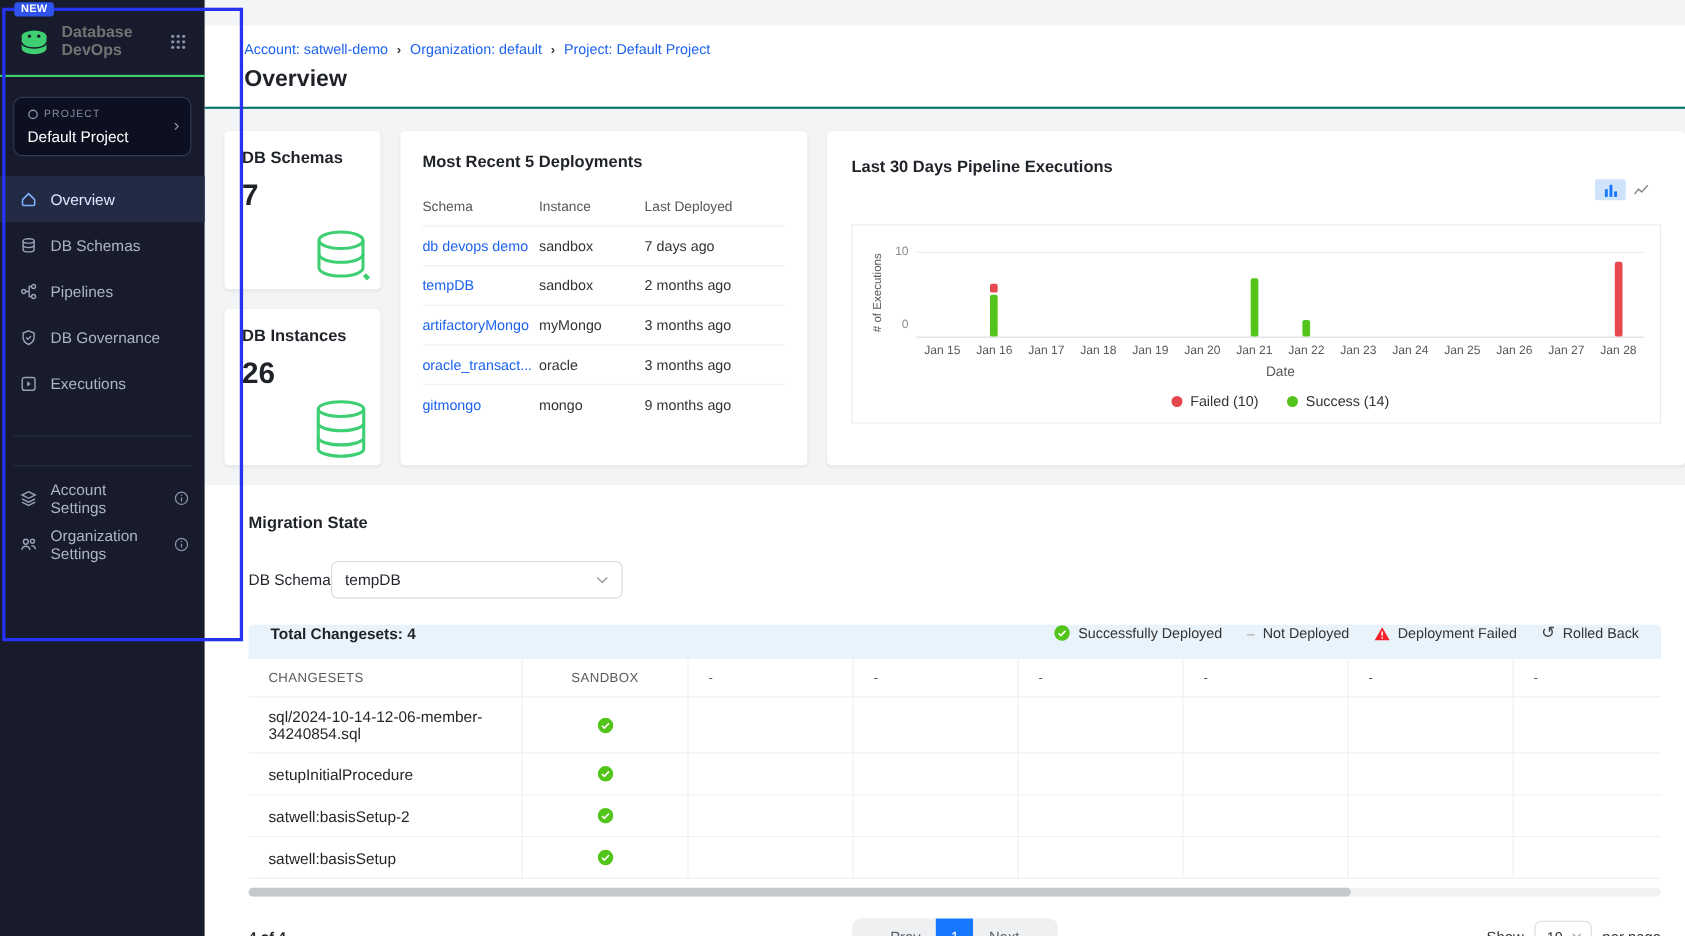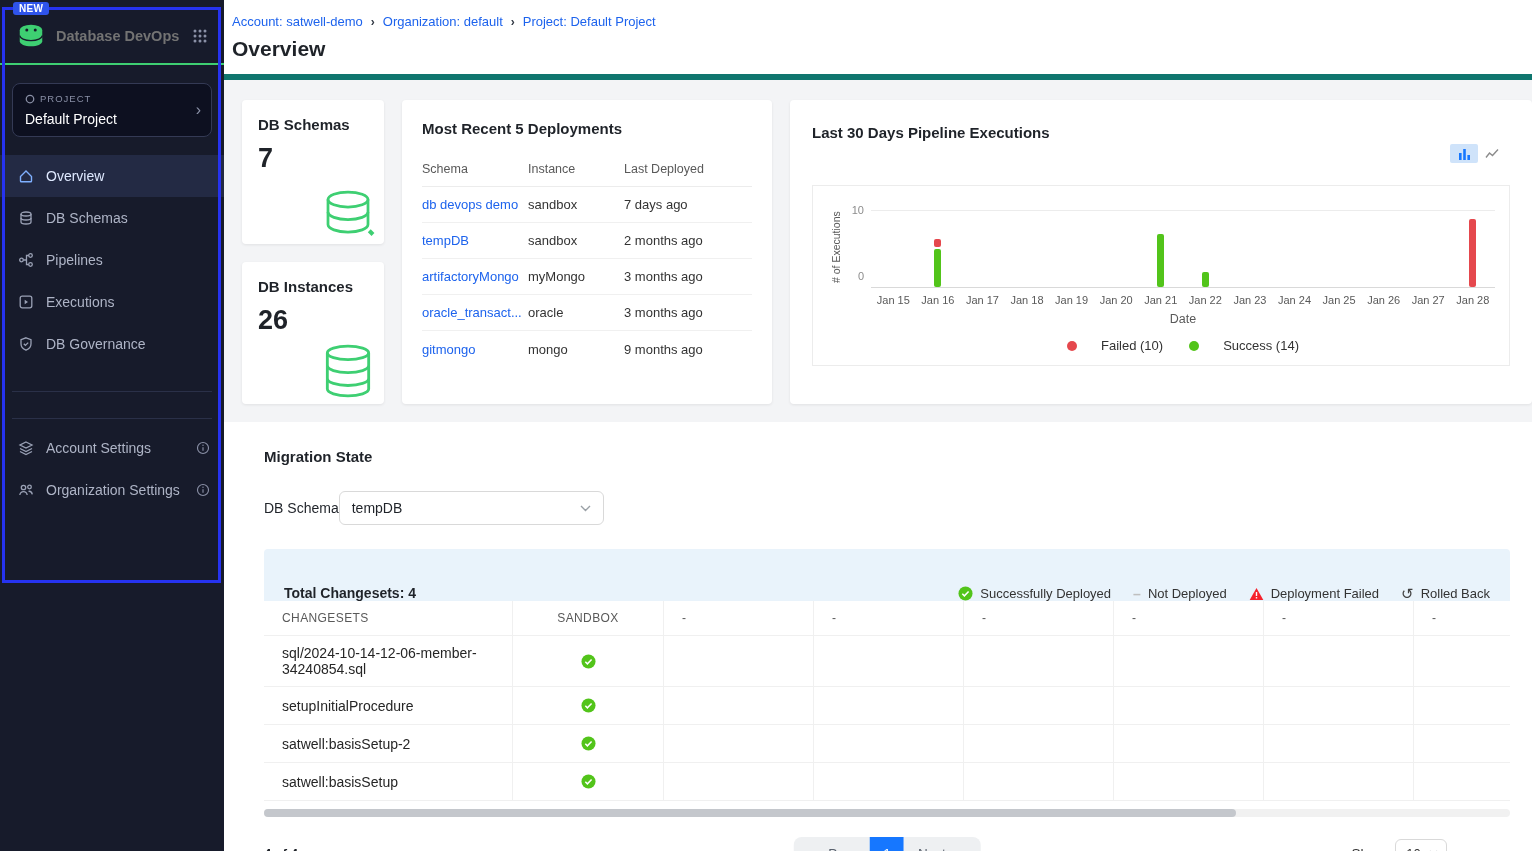--- a/index.html
+++ b/index.html
@@ -1,41 +1,41 @@
 <!DOCTYPE html>
 <html><head>
 <meta charset="utf-8">
 <style>
   * { margin:0; padding:0; box-sizing:border-box; }
   html,body { width:1532px; height:851px; overflow:hidden; }
   body { display:flex; font-family:"Liberation Sans","DejaVu Sans",sans-serif; background:#fff; color:#1f2329; }
   a { text-decoration:none; cursor:pointer; }
 
   
-  .sidebar { position:relative; width:224px; flex-shrink:0; background:#171b2b; color:#b6bcd0; }
+  .sidebar { position:relative; width:186px; flex-shrink:0; background:#171b2b; color:#b6bcd0; }
   .sidebar-outline { position:absolute; left:2px; top:7px; width:219px; height:576px; border:3px solid #2633f0; pointer-events:none; z-index:9; }
   .new-badge { position:absolute; top:2px; left:13px; z-index:10; background:#2f54eb; color:#fff; font-size:10px; font-weight:700; padding:1px 6px; border-radius:3px; letter-spacing:.3px; }
   .brand { display:flex; align-items:center; gap:10px; padding:22px 16px 14px 16px; border-bottom:2px solid #3ecf72; }
   .brand-title { color:#737373; font-size:14.5px; font-weight:700; flex:1; }
   .apps-grid { color:#8a90a6; cursor:pointer; display:flex; }
   .project-box { margin:18px 12px 0 12px; background:#0d1020; border:1px solid #343a55; border-radius:8px; padding:9px 12px; position:relative; cursor:pointer; }
   .project-eyebrow { display:flex; align-items:center; gap:5px; font-size:9.5px; letter-spacing:1px; color:#8a90a6; text-transform:uppercase; }
   .project-name { color:#fff; font-size:14px; margin-top:7px; }
   .project-chevron { position:absolute; right:10px; top:50%; transform:translateY(-50%); color:#8a90a6; font-size:16px; }
   .nav { margin-top:18px; }
   .nav-item { display:flex; align-items:center; gap:12px; height:42px; padding:0 14px 0 18px; font-size:14px; color:#aeb4c6; cursor:pointer; }
   .nav-item .ni-icon { display:flex; color:#9aa1b5; }
   .nav-item.active { background:#232a44; color:#dfe9ff; }
   .nav-item.active .ni-icon { color:#7fb0ff; }
   .nav-divider { height:1px; background:#2a3048; margin:26px 12px 8px 12px; }
   .nav-item .info-icon { margin-left:auto; color:#8a90a6; display:flex; }
 
   
   .main { flex:1; display:flex; flex-direction:column; min-width:0; background:#f3f4f6; }
-  .page-header { background:#fff; padding:14px 24px 0 8px; border-bottom:6px solid #0f766e; }
+  .page-header { background:#fff; padding:14px 24px 0 36px; border-bottom:2px solid #0f766e;margin-top:23px; }
   .breadcrumb { font-size:13px; display:flex; align-items:center; gap:8px; }
   .breadcrumb a { color:#1d63ed; }
   .crumb-sep { color:#333a45; font-size:12px; font-weight:700; }
   .page-title { font-size:21px; font-weight:700; margin:8px 0 13px 0; }
 
   
   .cards { display:grid; grid-template-columns:142px 370px 1fr; grid-template-rows:144px 142px; gap:18px; padding:20px 0 18px 18px; }
   .card { background:#fff; border-radius:4px; box-shadow:0 1px 3px rgba(0,0,0,.08); position:relative; overflow:hidden; }
   .card-title { font-size:15px; font-weight:700; }
   .stat-card { padding:16px; grid-column:1; }
@@ -58,30 +58,30 @@
   .y-axis-title span { position:absolute; left:-26px; top:50%; transform:rotate(-90deg) translateX(0); transform-origin:center; white-space:nowrap; font-size:10.5px; color:#595959; width:70px; text-align:center; margin-top:-7px; }
   .y-ticks { width:28px; display:flex; flex-direction:column; justify-content:space-between; align-items:flex-end; font-size:11px; color:#8c8c8c; padding-right:7px; transform:translateY(-6px); }
   .plot { flex:1; display:flex; border-top:1px solid #ececec; border-bottom:1px solid #d9d9d9; }
   .bar-slot { flex:1; display:flex; justify-content:center; align-items:flex-end; }
   .bar-stack { display:flex; flex-direction:column; justify-content:flex-end; gap:2px; width:7px; height:100%; }
   .bar-seg { width:7px; border-radius:2px; }
   .x-labels { display:flex; margin-left:44px; margin-top:6px; }
   .x-labels span { flex:1; text-align:center; font-size:11px; color:#595959; }
   .date-label { margin-left:44px; text-align:center; font-size:12.5px; color:#595959; margin-top:6px; }
   .chart-legend { margin-left:44px; display:flex; justify-content:center; gap:26px; margin-top:12px; font-size:13px; color:#333; }
-  .legend-item { display:flex; align-items:center; gap:24px; }
+  .legend-item { display:flex; align-items:center; gap:7px; }
   .legend-dot { width:10px; height:10px; border-radius:50%; display:inline-block; }
 
   
   .migration { background:#fff; flex:1; padding:26px 22px 12px 40px; overflow:hidden; }
   .mig-title { font-size:15px; font-weight:700; }
   .schema-row { display:flex; align-items:center; margin-top:26px; gap:0; font-size:14px; }
   .select-box { width:265px; height:34px; border:1px solid #d9d9d9; border-radius:6px; display:flex; align-items:center; padding:0 12px; font-size:14px; cursor:pointer; background:#fff; }
   .select-box .caret { margin-left:auto; color:#9aa0a6; display:flex; }
-  .band { margin-top:24px; background:#e9f3fb; border-radius:4px 4px 0 0; height:52px; display:flex; align-items:flex-end; justify-content:space-between; padding:0 20px; }
+  .band { margin-top:24px; background:#e9f3fb; border-radius:4px 4px 0 0; height:31px; display:flex; align-items:flex-start; justify-content:space-between; padding:0 20px; }
   .band-total { font-size:14px; font-weight:700; }
   .status-legend { display:flex; align-items:center; gap:22px; font-size:13px; color:#333; }
   .mstatus { display:flex; align-items:center; gap:7px; }
   .mstatus-icon { display:flex; align-items:center; font-size:14px; line-height:1; }
   .mig-table-wrap { overflow:hidden; width:100%; }
   .mig-table { min-width:1300px; }
   .mig-thead, .mig-row { display:grid; grid-template-columns:249px 151px repeat(6,150px); }
   .mig-th { font-size:12px; color:#595959; text-transform:uppercase; letter-spacing:.4px; padding:10px 18px; border-right:1px solid #f0f0f0; border-bottom:1px solid #f0f0f0; }
   .mig-th.center { text-align:center; }
   .mig-td { font-size:14px; color:#262626; padding:9px 18px; border-right:1px solid #f0f0f0; border-bottom:1px solid #f0f0f0; display:flex; align-items:center; min-height:38px; word-break:break-word; overflow-wrap:anywhere; }
@@ -172,34 +172,34 @@
             <circle cx="12.5" cy="3.5" r="1.8"></circle>
             <circle cx="12.5" cy="12.5" r="1.8"></circle>
             <path d="M5.3 8h3.2M8.5 8V3.5h2.2M8.5 8v4.5h2.2"></path>
           </svg>
       </span>
       <span>Pipelines</span>
     </div>
     <div class="nav-item">
       <span class="ni-icon">
         <svg width="16" height="16" viewBox="0 0 16 16" fill="none" stroke="currentColor" stroke-width="1.3">
+            <path d="M8 1.8l5 1.9v4c0 3-2 5.3-5 6.5-3-1.2-5-3.5-5-6.5v-4z"></path>
+            <path d="M5.8 7.8l1.6 1.6 2.8-2.8"></path>
+          </svg>
+      </span>
+      <span>DB Governance</span>
+    </div>
+    <div class="nav-item">
+      <span class="ni-icon">
+        <svg width="16" height="16" viewBox="0 0 16 16" fill="none" stroke="currentColor" stroke-width="1.3">
             <rect x="2.2" y="2.2" width="11.6" height="11.6" rx="2"></rect>
             <path d="M6.7 5.7 10 8l-3.3 2.3z" fill="currentColor" stroke="none"></path>
           </svg>
       </span>
       <span>Executions</span>
-    </div>
-    <div class="nav-item">
-      <span class="ni-icon">
-        <svg width="16" height="16" viewBox="0 0 16 16" fill="none" stroke="currentColor" stroke-width="1.3">
-            <path d="M8 1.8l5 1.9v4c0 3-2 5.3-5 6.5-3-1.2-5-3.5-5-6.5v-4z"></path>
-            <path d="M5.8 7.8l1.6 1.6 2.8-2.8"></path>
-          </svg>
-      </span>
-      <span>DB Governance</span>
     </div>
 
     <div class="nav-divider"></div>
 
 
     <div class="nav-divider"></div>
 
     <div class="nav-item">
       <span class="ni-icon">
         <svg width="16" height="16" viewBox="0 0 16 16" fill="none" stroke="currentColor" stroke-width="1.3">

